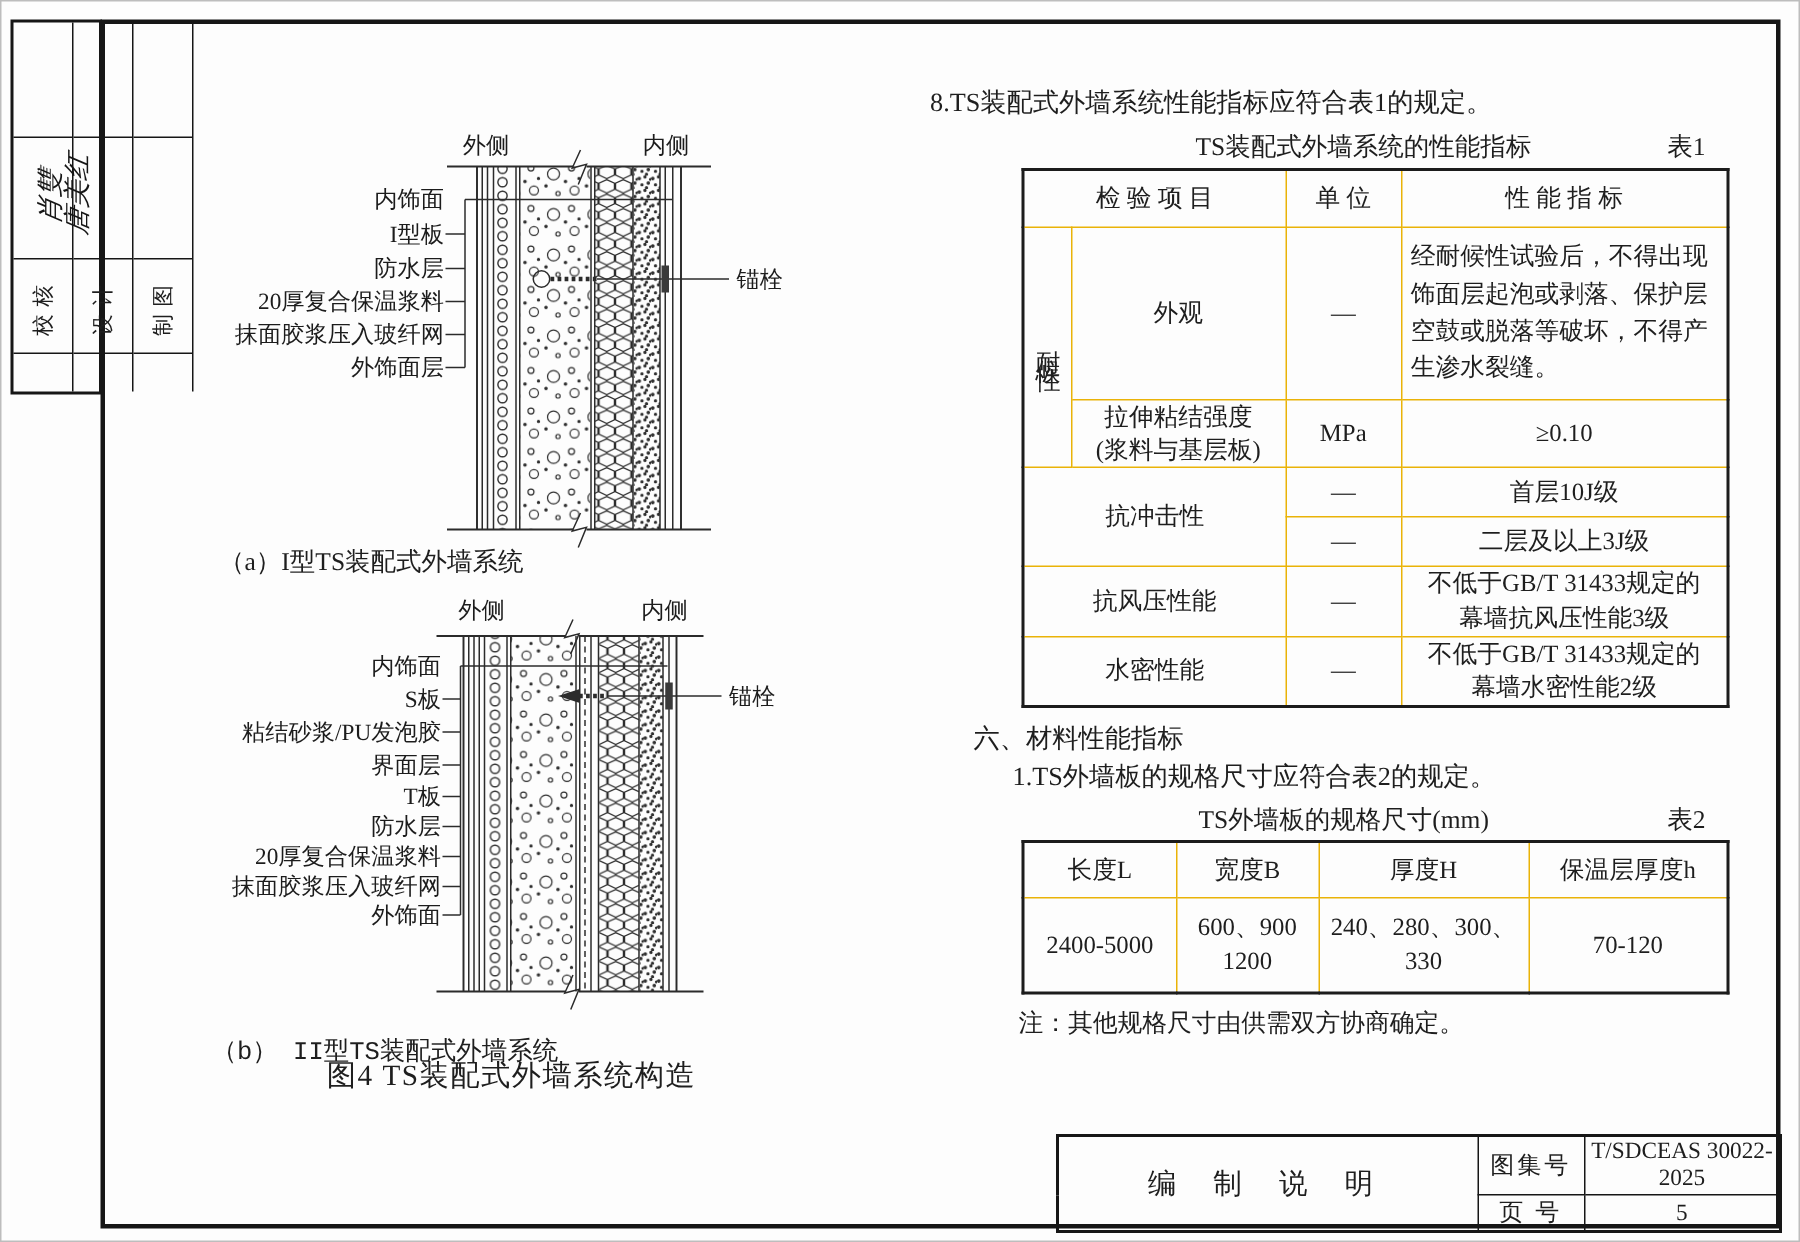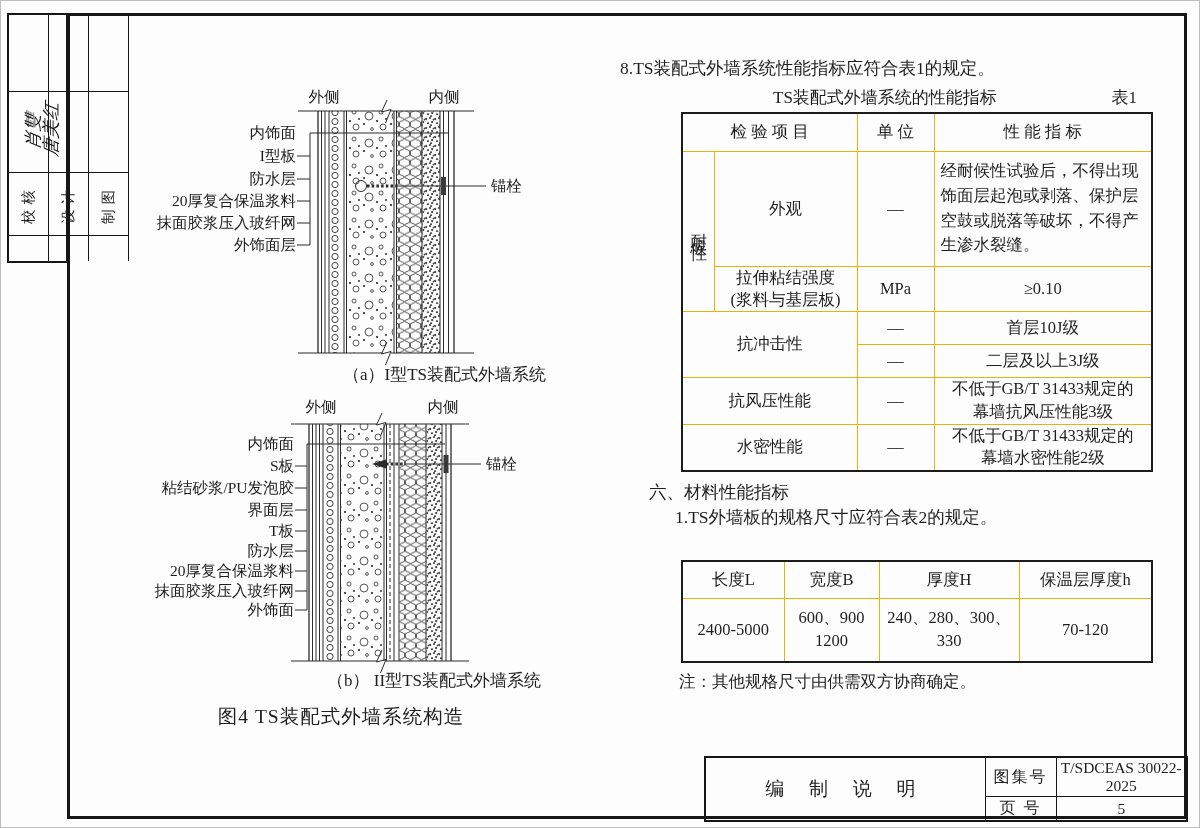--- a/index.html
+++ b/index.html
@@ -22,21 +22,21 @@
   .c-empty-top { height:76px; }
   .c-sig { height:80px; }
   .c-label { height:62px; }
   .c-rest { flex:1; }
   .rot { display:block; transform:rotate(-90deg); font-size:14.5px; letter-spacing:5px; white-space:nowrap; }
   .sig { position:absolute; width:64px; height:20px; display:flex; align-items:center; justify-content:center;
     font-style:italic; font-size:18px; white-space:nowrap; transform:rotate(-90deg) skewX(-10deg); color:#151515; }
   .sig1 { left:-8px; top:106px; }
   .sig2 { left:10px; top:104px; }
   
-  .cap { text-align:right; font-size:17px; }
+  .cap { text-align:left; font-size:17px; }
   .figtitle { text-align:center; font-size:19.5px; letter-spacing:1px; }
   
   .h8 { font-size:17.5px; }
   .tcap { font-size:17px; display:flex; }
   .tcap .tag { margin-left:auto; padding-right:14px; }
   
   table.dt { border-collapse:collapse; table-layout:fixed; border:2px solid #1c1c1c; }
   table.dt td, table.dt th { border:1px solid #eab308; text-align:center; vertical-align:middle;
     font-size:16.5px; font-weight:normal; padding:0 4px; box-sizing:border-box; }
   .pre { white-space:pre-line; }
@@ -251,27 +251,27 @@
       <text x="153" y="102" text-anchor="end">粘结砂浆/PU发泡胶</text>
       <text x="153" y="124" text-anchor="end">界面层</text>
       <text x="153" y="145" text-anchor="end">T板</text>
       <text x="153" y="165" text-anchor="end">防水层</text>
       <text x="153" y="185" text-anchor="end">20厚复合保温浆料</text>
       <text x="153" y="205" text-anchor="end">抹面胶浆压入玻纤网</text>
       <text x="153" y="224" text-anchor="end">外饰面</text>
       <text x="345" y="78" text-anchor="start">锚栓</text>
     </g>
   </svg>
-  <div class="abs cap" style="left:140px; top:668px; width:400px;">（b） II型TS装配式外墙系统</div>
+  <div class="abs cap" style="left:140px; top:688px; width:400px;font-family:Liberation Mono, monospace;">（b） II型TS装配式外墙系统</div>
   <div class="abs figtitle" style="left:120px; top:702px; width:440px;">图4  TS装配式外墙系统构造</div>
 
   <div class="abs h8" style="left:619px; top:55px; width:540px;">8.TS装配式外墙系统性能指标应符合表1的规定。</div>
 
   <div class="abs tcap" style="left:680px; top:85px; width:470px;">
-    <span style="margin-left:92px;">TS装配式外墙系统的性能指标</span>
+    <span style="margin-left:116px;">TS装配式外墙系统的性能指标</span>
     <span class="tag">表1</span>
   </div>
 
   <table class="abs dt" style="left:680px; top:111px; width:470px;">
     <colgroup>
         <col style="width:32px">
         <col style="width:143px">
         <col style="width:77px">
         <col style="width:218px">
       </colgroup>
@@ -313,20 +313,24 @@
       <td>—</td>
       <td class="pre" style="line-height:1.35;">不低于GB/T 31433规定的
 幕墙水密性能2级</td>
     </tr>
   </tbody>
     </table>
 
   <div class="abs h8" style="left:648px; top:479px; width:540px;">六、材料性能指标</div>
   <div class="abs h8" style="left:674px; top:504px; width:520px;">1.TS外墙板的规格尺寸应符合表2的规定。</div>
 
+  <div class="abs tcap" style="left:680px; top:534px; width:470px;">
+    <span style="margin-left:118px;">TS外墙板的规格尺寸(mm)</span>
+    <span class="tag">表2</span>
+  </div>
 
   <table class="abs dt" style="left:680px; top:559px; width:470px;">
     <colgroup>
         <col style="width:102px">
         <col style="width:95px">
         <col style="width:140px">
         <col style="width:133px">
       </colgroup>
     <tbody>
         <tr style="height:37px;">

